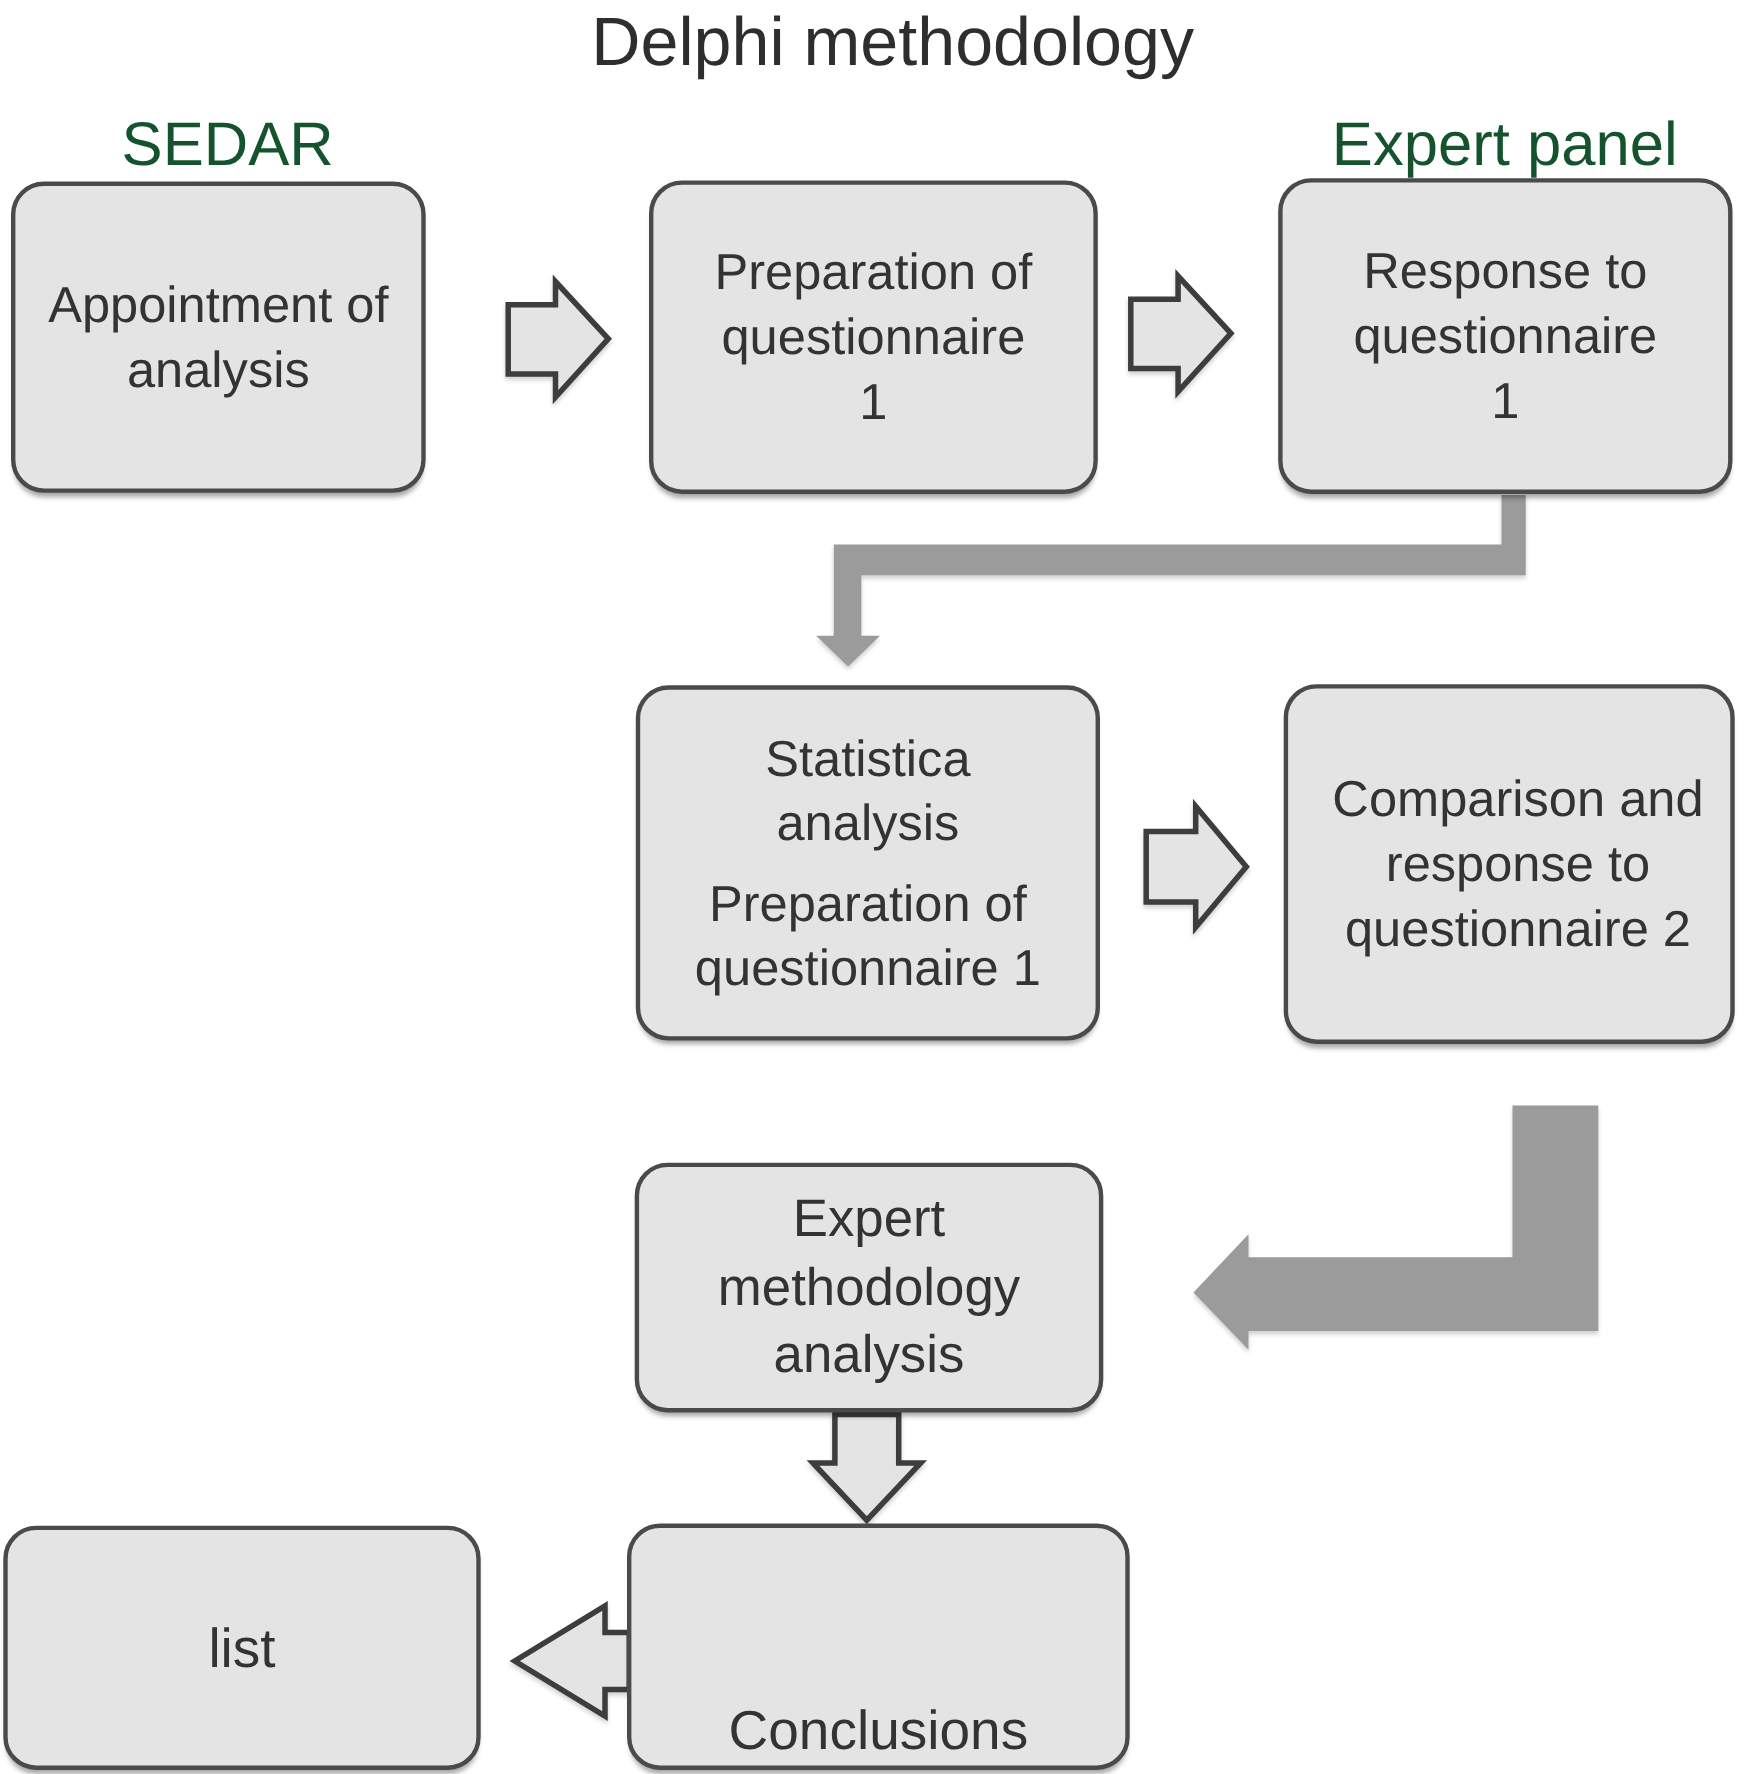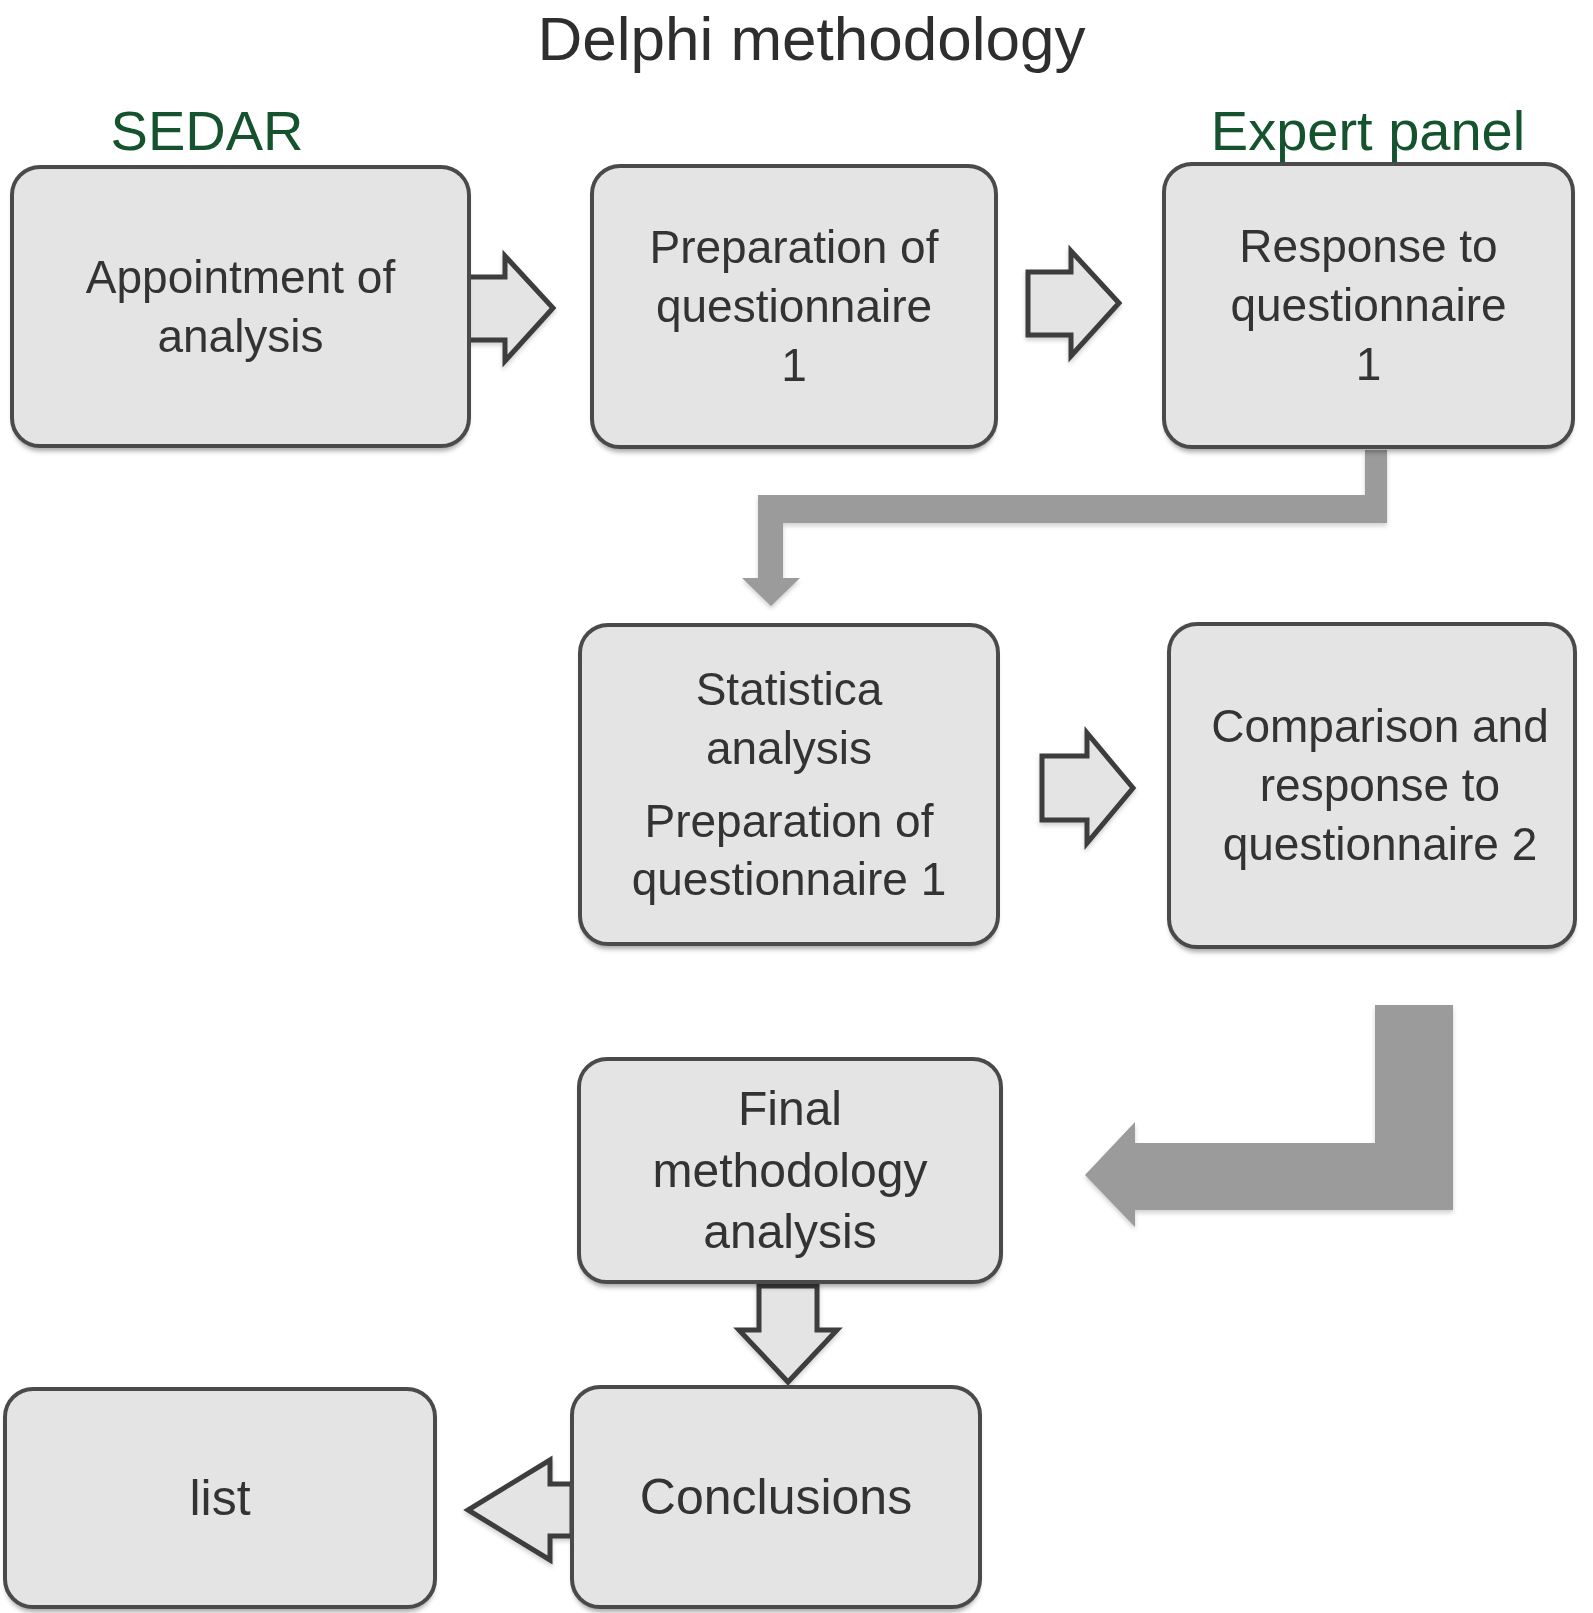--- a/index.html
+++ b/index.html
@@ -24,27 +24,27 @@
   .hdr-sedar{left:27px;width:360px;}
   .hdr-iacs{left:590px;width:360px;}
   .hdr-expert{left:1188px;width:360px;}
   .node{
     position:absolute;z-index:3;box-sizing:border-box;
     background:#e4e4e4;border:4px solid #4a4a4a;border-radius:30px;
     display:flex;flex-direction:column;align-items:center;justify-content:center;
     text-align:center;color:#333333;line-height:1.28;
     box-shadow:0 6px 5px -3px rgba(0,0,0,0.35);
   }
-  .n1{left:10px;top:165px;width:461px;height:283px;font-size:46px;justify-content:center;}
+  .n1{left:10px;top:165px;width:377px;height:283px;font-size:46px;justify-content:center;}
   .n2{left:590px;top:164px;width:408px;height:285px;font-size:46px;}
   .n3{left:1162px;top:162px;width:413px;height:287px;font-size:46px;}
   .n4{left:578px;top:623px;width:422px;height:323px;font-size:46px;}
   .n5{left:1167px;top:622px;width:410px;height:327px;font-size:46px;padding-left:16px;}
   .n6{left:577px;top:1057px;width:426px;height:227px;font-size:48px;}
-  .n7{left:570px;top:1385px;width:412px;height:224px;font-size:50px;}
+  .n7{left:570px;top:1385px;width:457px;height:224px;font-size:50px;justify-content:flex-end;}
   .n8{left:3px;top:1387px;width:434px;height:222px;font-size:50px;}
   .para-gap{margin-top:14px;}
 </style>
 </head>
 <body>
 
 <div class="canvas">
 
   <svg class="arrows" width="1593" height="1613" viewBox="0 0 1593 1613">
 
@@ -92,21 +92,21 @@
     <div>questionnaire 1</div>
   </div>
 
   <div class="node n5">
     <div>Comparison and</div>
     <div>response to</div>
     <div>questionnaire 2</div>
   </div>
 
   <div class="node n6">
-    <div>Final</div>
+    <div>Expert</div>
     <div>methodology</div>
     <div>analysis</div>
   </div>
 
   <div class="node n7">
     <div>Conclusions</div>
   </div>
 
   <div class="node n8">
     <div>list</div>

